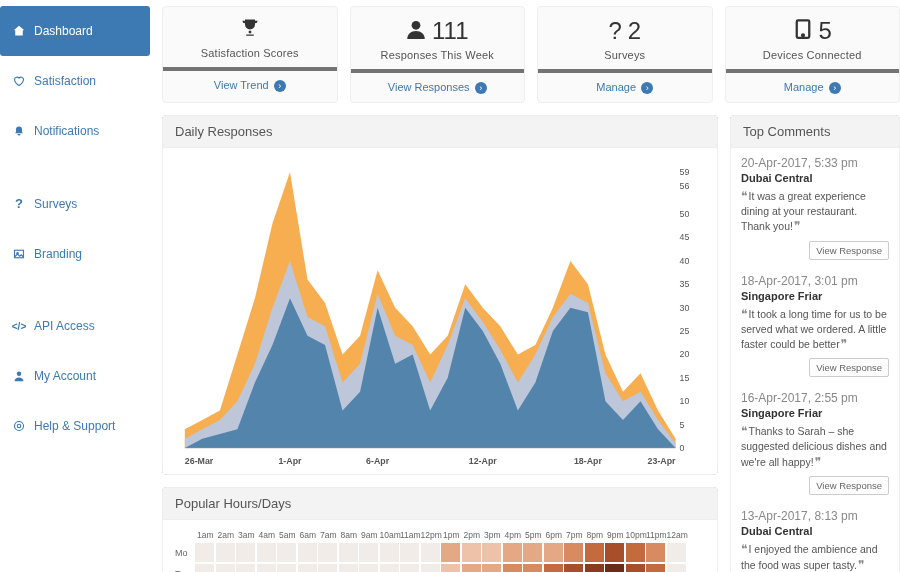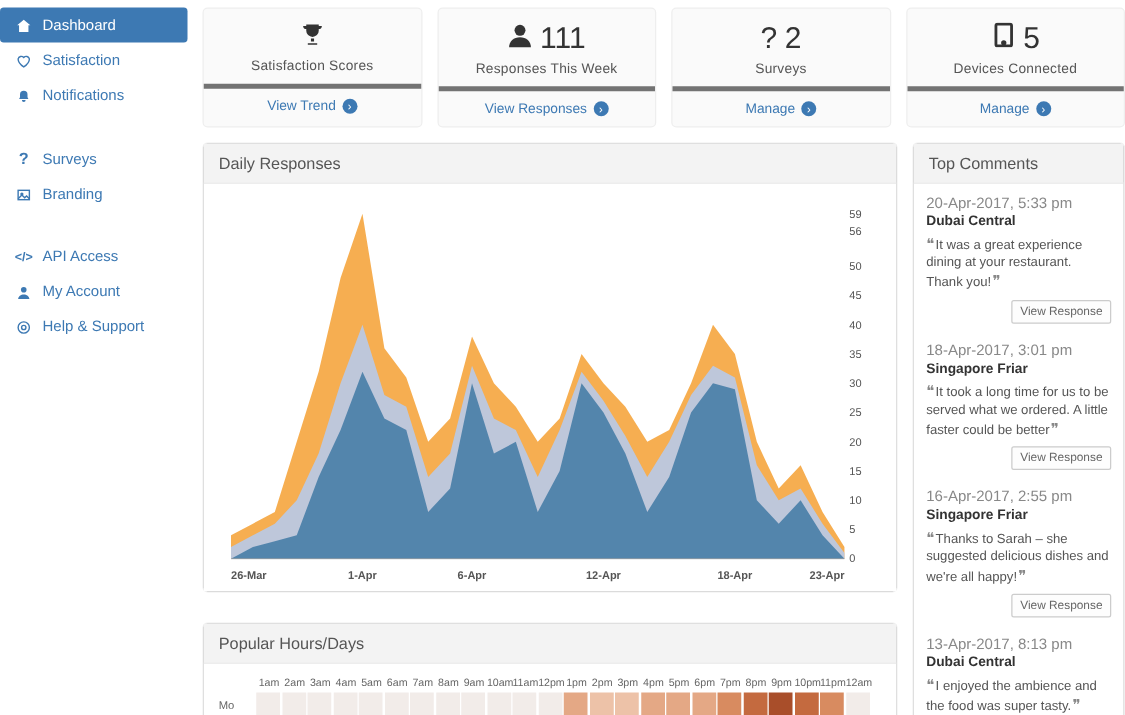--- a/index.html
+++ b/index.html
@@ -12,23 +12,23 @@
   }
   .layout { display: flex; }
   .sidebar {
     width: 150px;
     flex: 0 0 150px;
     padding-top: 6px;
   }
   .side-group { margin-bottom: 22px; }
   .side-item {
     display: flex;
-    align-items: flex-end;
+    align-items: center;
     gap: 8px;
-    padding: 7px 12px;
+    padding: 18px 12px;
     color: #3d79b3;
     cursor: pointer;
     font-size: 12px;
     border-radius: 3px;
   }
   .side-item.active {
     background: #3d79b3;
     color: #fff;
   }
   .side-item .icon {
@@ -77,45 +77,45 @@
     color: #3d79b3;
     cursor: pointer;
   }
   .stat-action::after { content: " \2795"; font-size:0; }
 
   .content-row { display: flex; gap: 12px; }
   .col-left { flex: 1 1 auto; }
   .col-right { flex: 0 0 170px; }
 
   .panel {
-    background: #737373;
+    background: #6d28d9;
     border: 1px solid #eee;
     border-radius: 4px;
-    margin-bottom: 24px;
+    margin-bottom: 12px;
   }
   .panel-header {
     padding: 8px 12px;
     font-size: 13px;
     color: #555;
     border-bottom: 1px solid #eee;
     background: #f3f3f3;
   }
   .chart-body {
     background: #fff;
     padding: 20px 12px 6px 12px;
   }
   .chart-svg { width: 100%; height: 300px; display: block; }
 
   .axis-label { font-size: 9px; fill: #555; font-weight:600; }
   .axis-tick { font-size: 9px; fill: #555; }
 
   
   .heatmap-body { background: #fff; padding: 10px 12px 4px 12px; overflow:hidden;}
   .hm-header { display:flex; font-size:8.5px; color:#666; margin-bottom:3px;}
-  .hm-rowlabel { width:30px; font-size:9px; color:#666; }
+  .hm-rowlabel { width:20px; font-size:9px; color:#666; }
   .hm-hour { width:20.5px; text-align:center; }
   .hm-row { display:flex; align-items:center; margin-bottom:2px;}
   .hm-cell {
     width:19px; height:19px; margin-right:1.5px;
     background:#f2ece9;
   }
 
   
   .comments-body { padding: 8px 10px 4px 10px; background:#fff; }
   .comment { margin-bottom: 14px; font-size: 10.5px; color:#555;}

